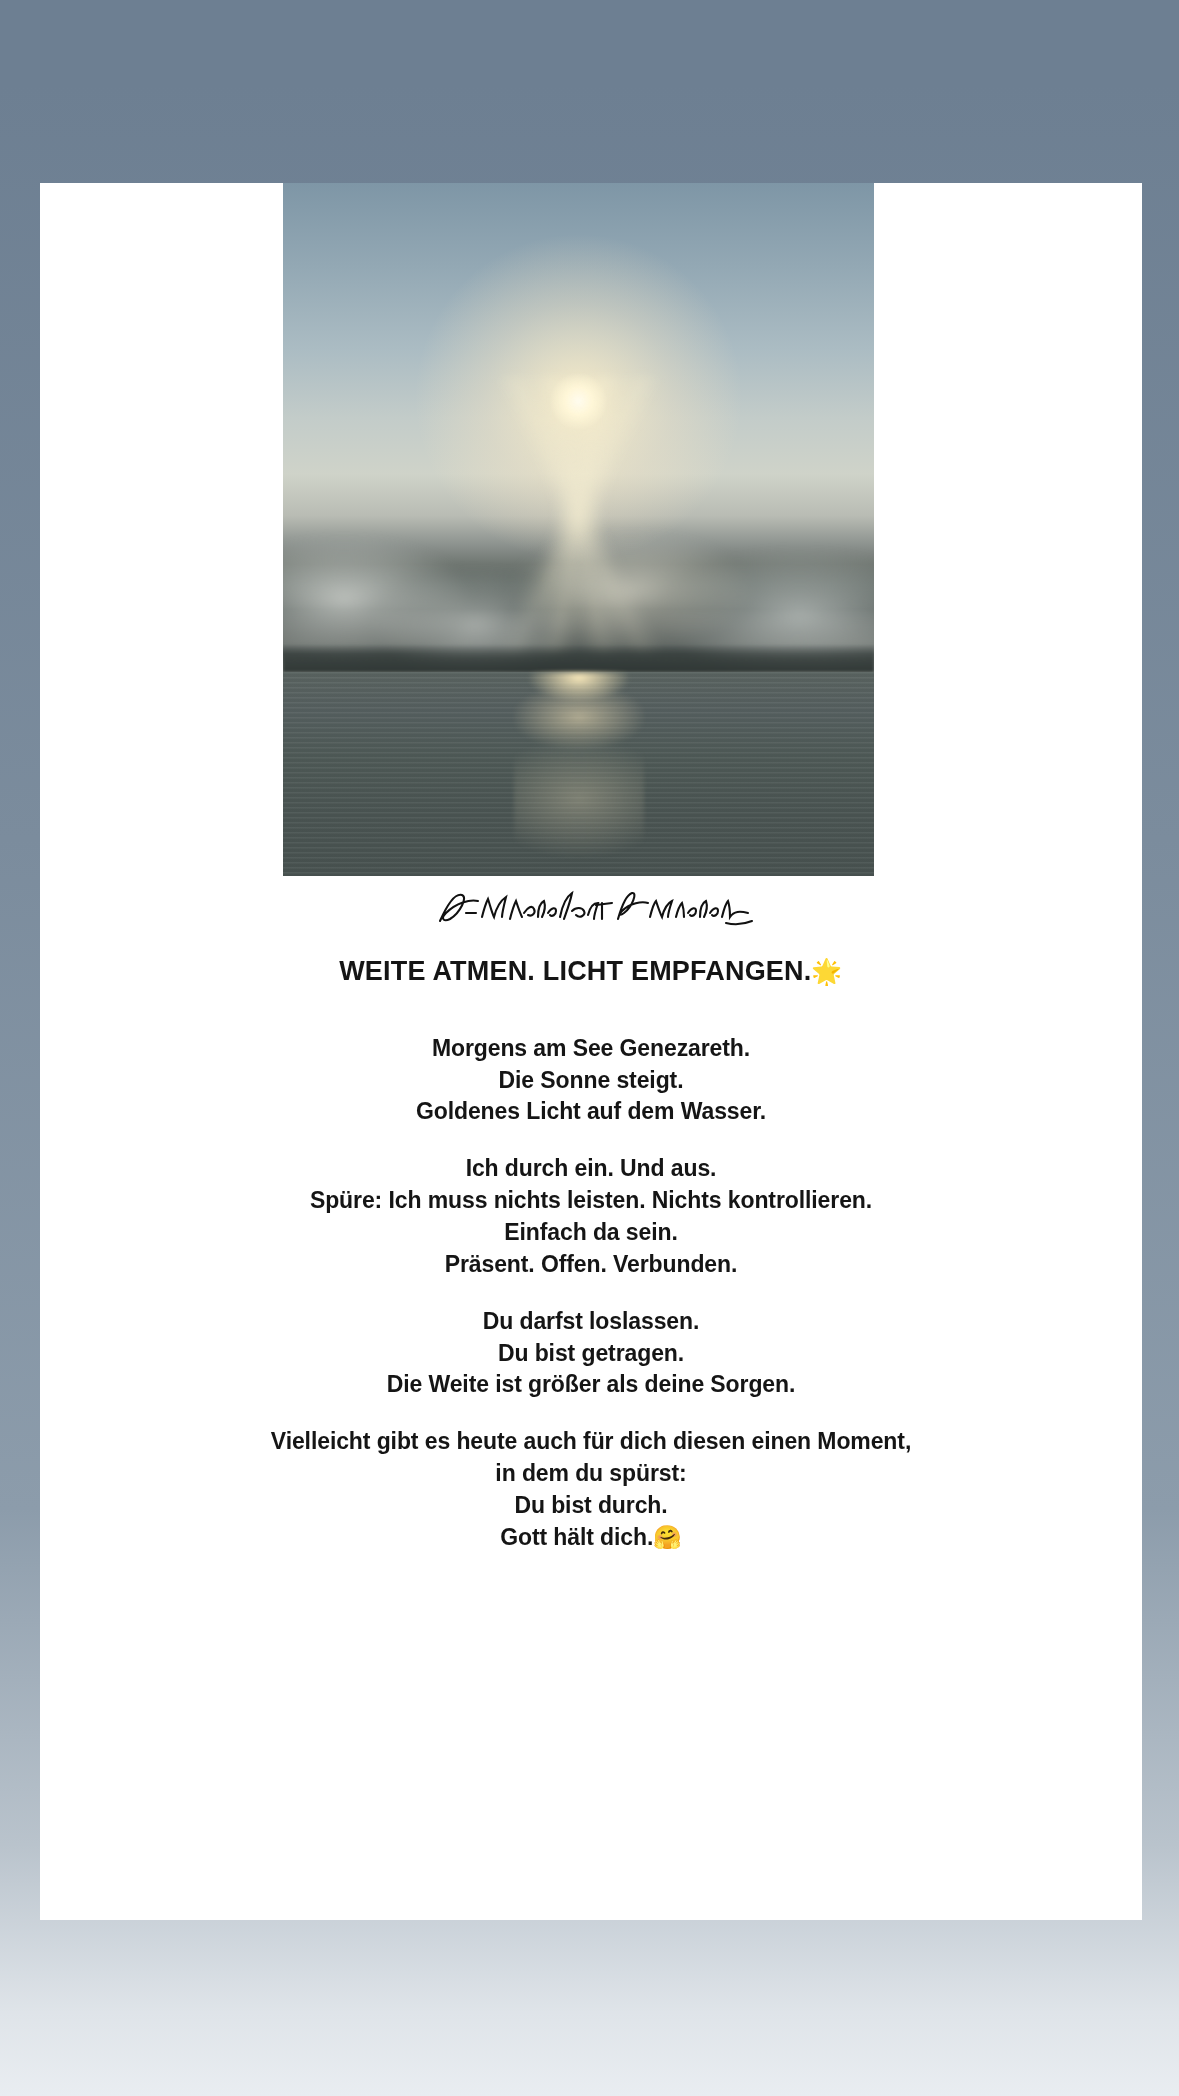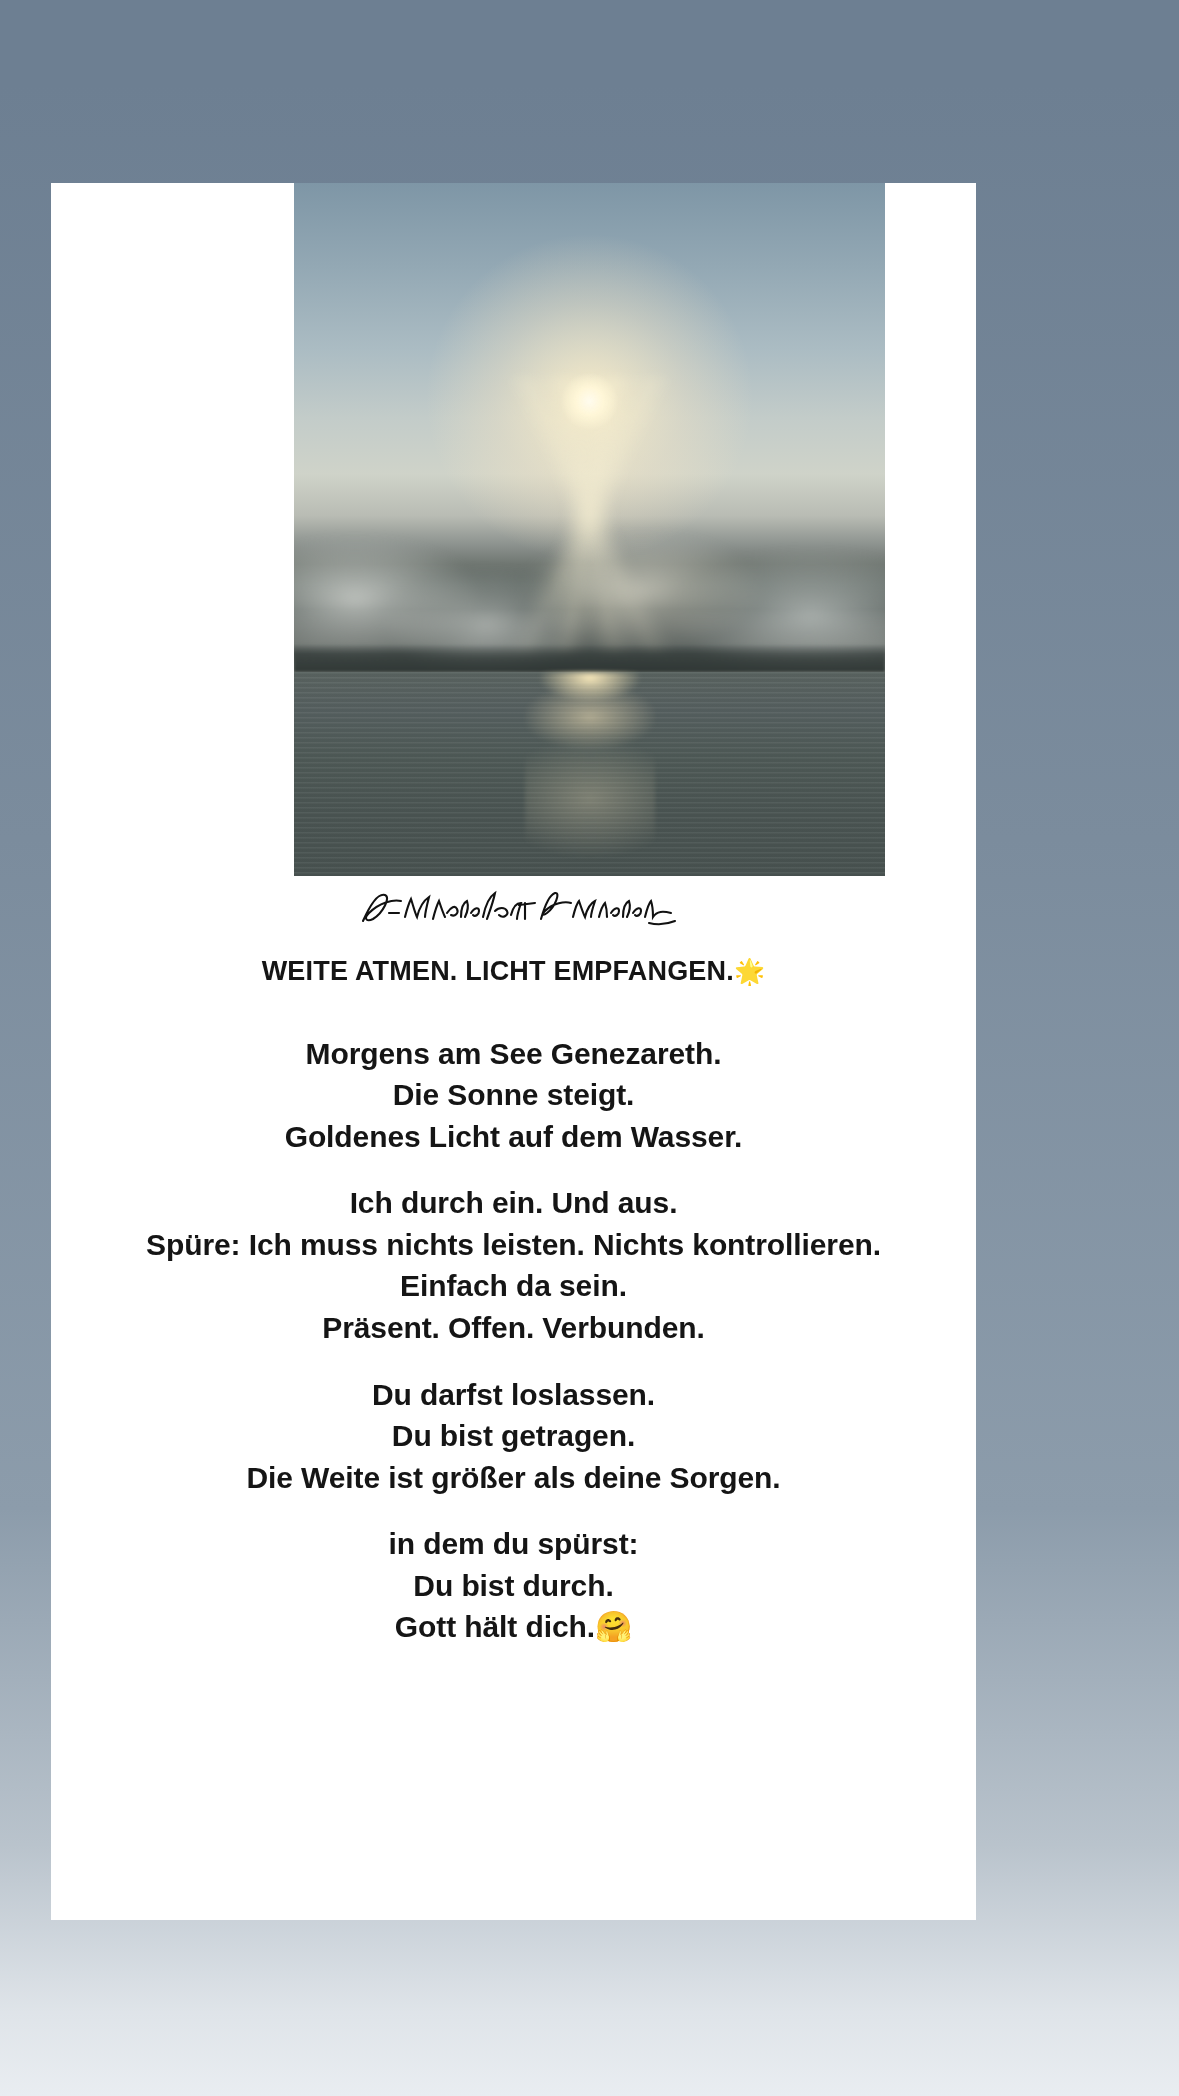--- a/index.html
+++ b/index.html
@@ -19,23 +19,23 @@
         #8c9cab 72%,
         #b9c3cc 88%,
         #dfe4e9 96%,
         #e9edf1 100%);
     position: relative;
   }
 
   
   .page-card {
     position: absolute;
-    left: 51px;
+    left: 40px;
     top: 183px;
-    width: 925px;
+    width: 1102px;
     height: 1737px;
     background: #ffffff;
   }
 
   
   .photo-wrap {
     position: absolute;
     left: 243px;
     top: 0px;
     width: 591px;
@@ -185,21 +185,21 @@
   .headline {
     font-size: 27px;
     font-weight: 600;
     letter-spacing: 0.2px;
     line-height: 1.25;
     margin-bottom: 44px;
   }
   .headline .emoji { font-size: 25px; }
 
   .stanza {
-    font-size: 30px;
+    font-size: 23px;
     line-height: 1.385;
     font-weight: 600;
     margin-bottom: 25px;
     padding: 0 28px;
     letter-spacing: -0.1px;
   }
   .stanza:last-child { margin-bottom: 0; }
   .stanza .line { display: block; white-space: nowrap; }
 
   .sun-emoji {
@@ -267,19 +267,20 @@
       <span class="line">Präsent. Offen. Verbunden.</span>
     </div>
 
     <div class="stanza">
       <span class="line">Du darfst loslassen.</span>
       <span class="line">Du bist getragen.</span>
       <span class="line">Die Weite ist größer als deine Sorgen.</span>
     </div>
 
     <div class="stanza">
+      <span class="line">Vielleicht gibt es heute auch für dich diesen einen Moment,</span>
       <span class="line">in dem du spürst:</span>
       <span class="line">Du bist durch.</span>
       <span class="line">Gott hält dich.🤗</span>
     </div>
 
   </div>
 </div>
 
 </body></html>

